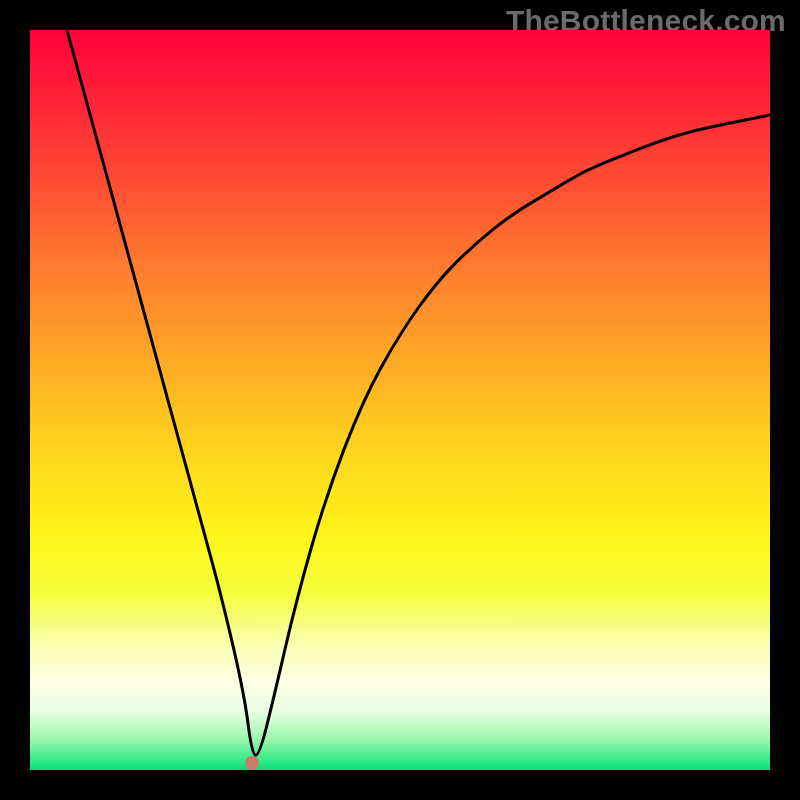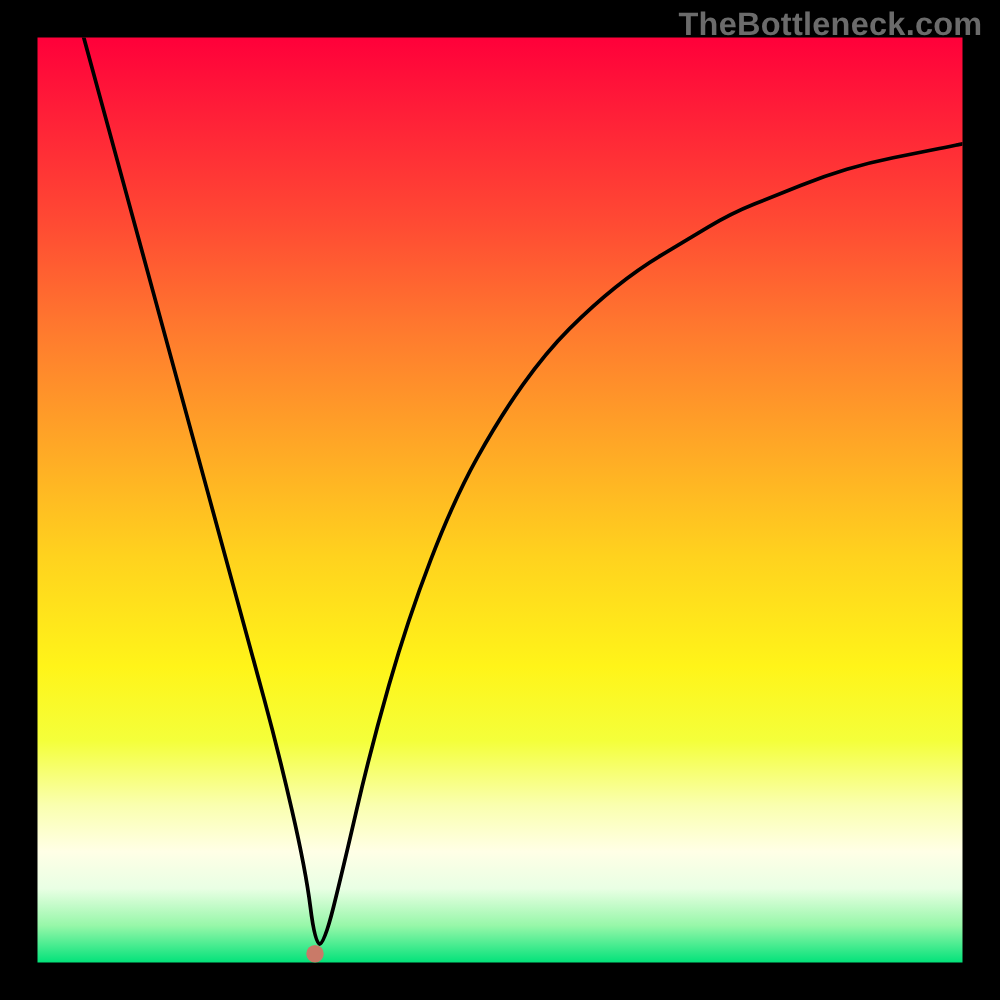--- a/index.html
+++ b/index.html
@@ -8,21 +8,21 @@
     position: relative;
     width: 800px;
     height: 800px;
     background: #000;
   }
   .watermark {
     position: absolute;
     top: 4px;
     right: 14px;
     font-family: Arial, Helvetica, sans-serif;
-    font-size: 26px;
+    font-size: 30px;
     font-weight: 600;
     color: #6b6b6b;
     letter-spacing: 0.2px;
   }
   .plot {
     position: absolute;
     left: 30px;
     top: 30px;
     width: 740px;
     height: 740px;

